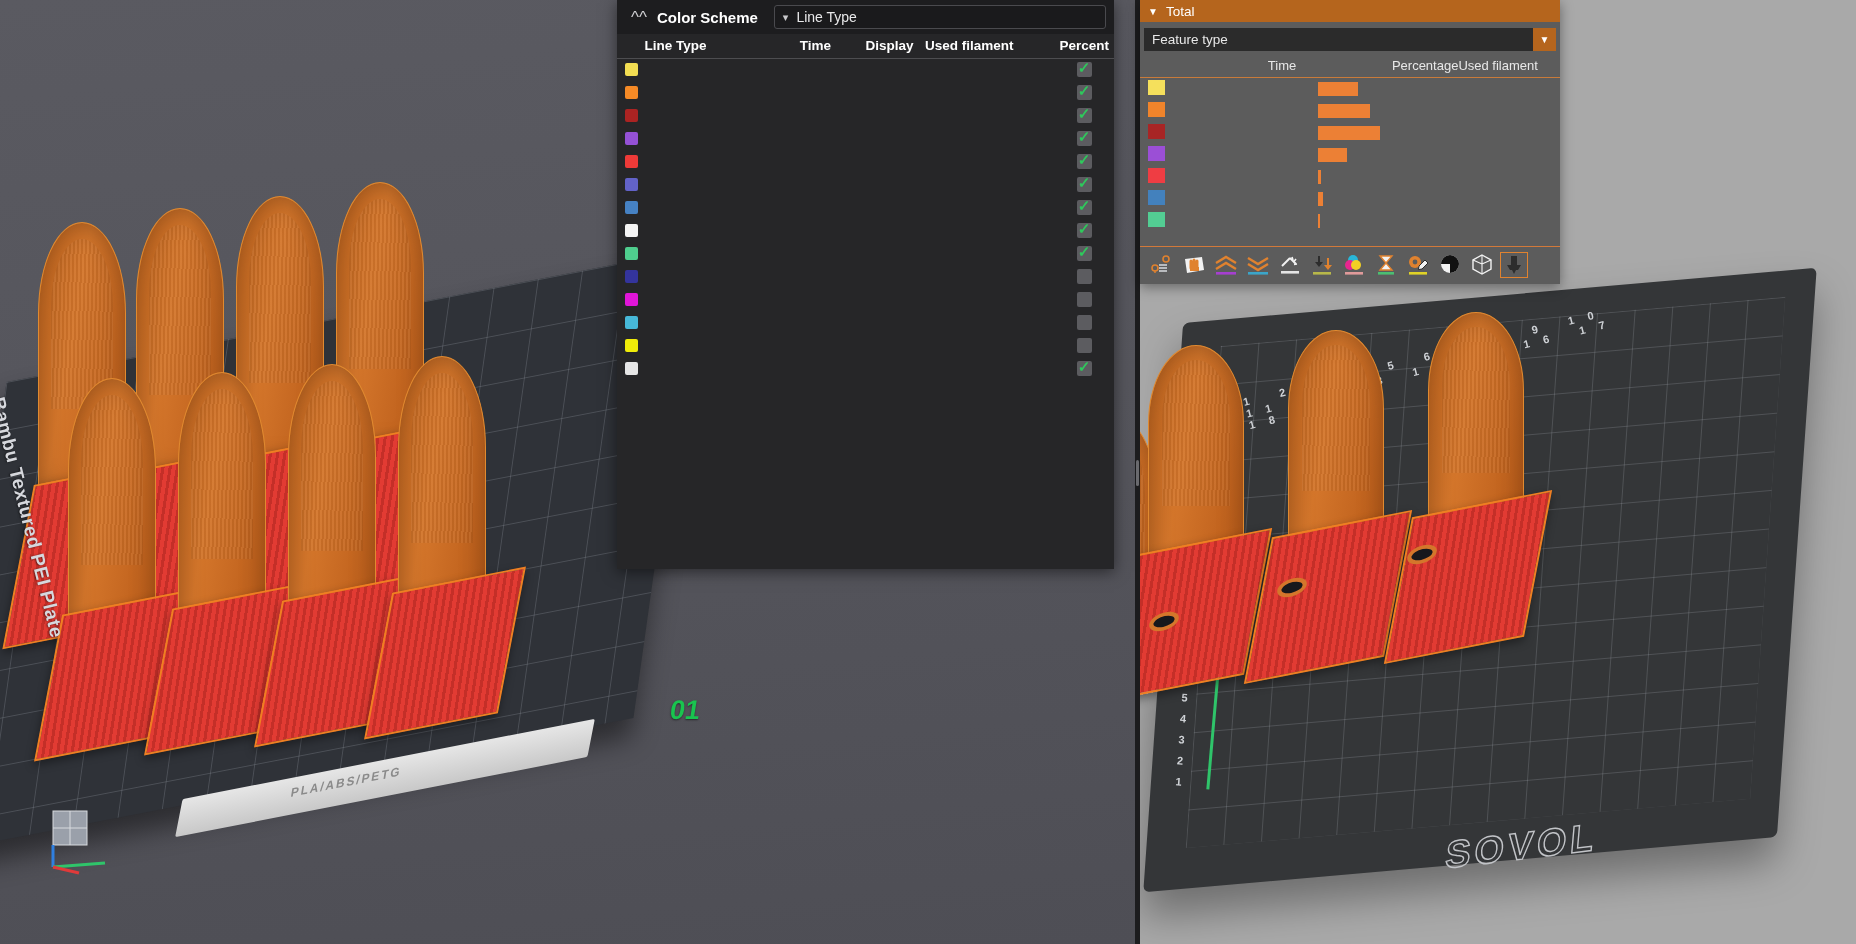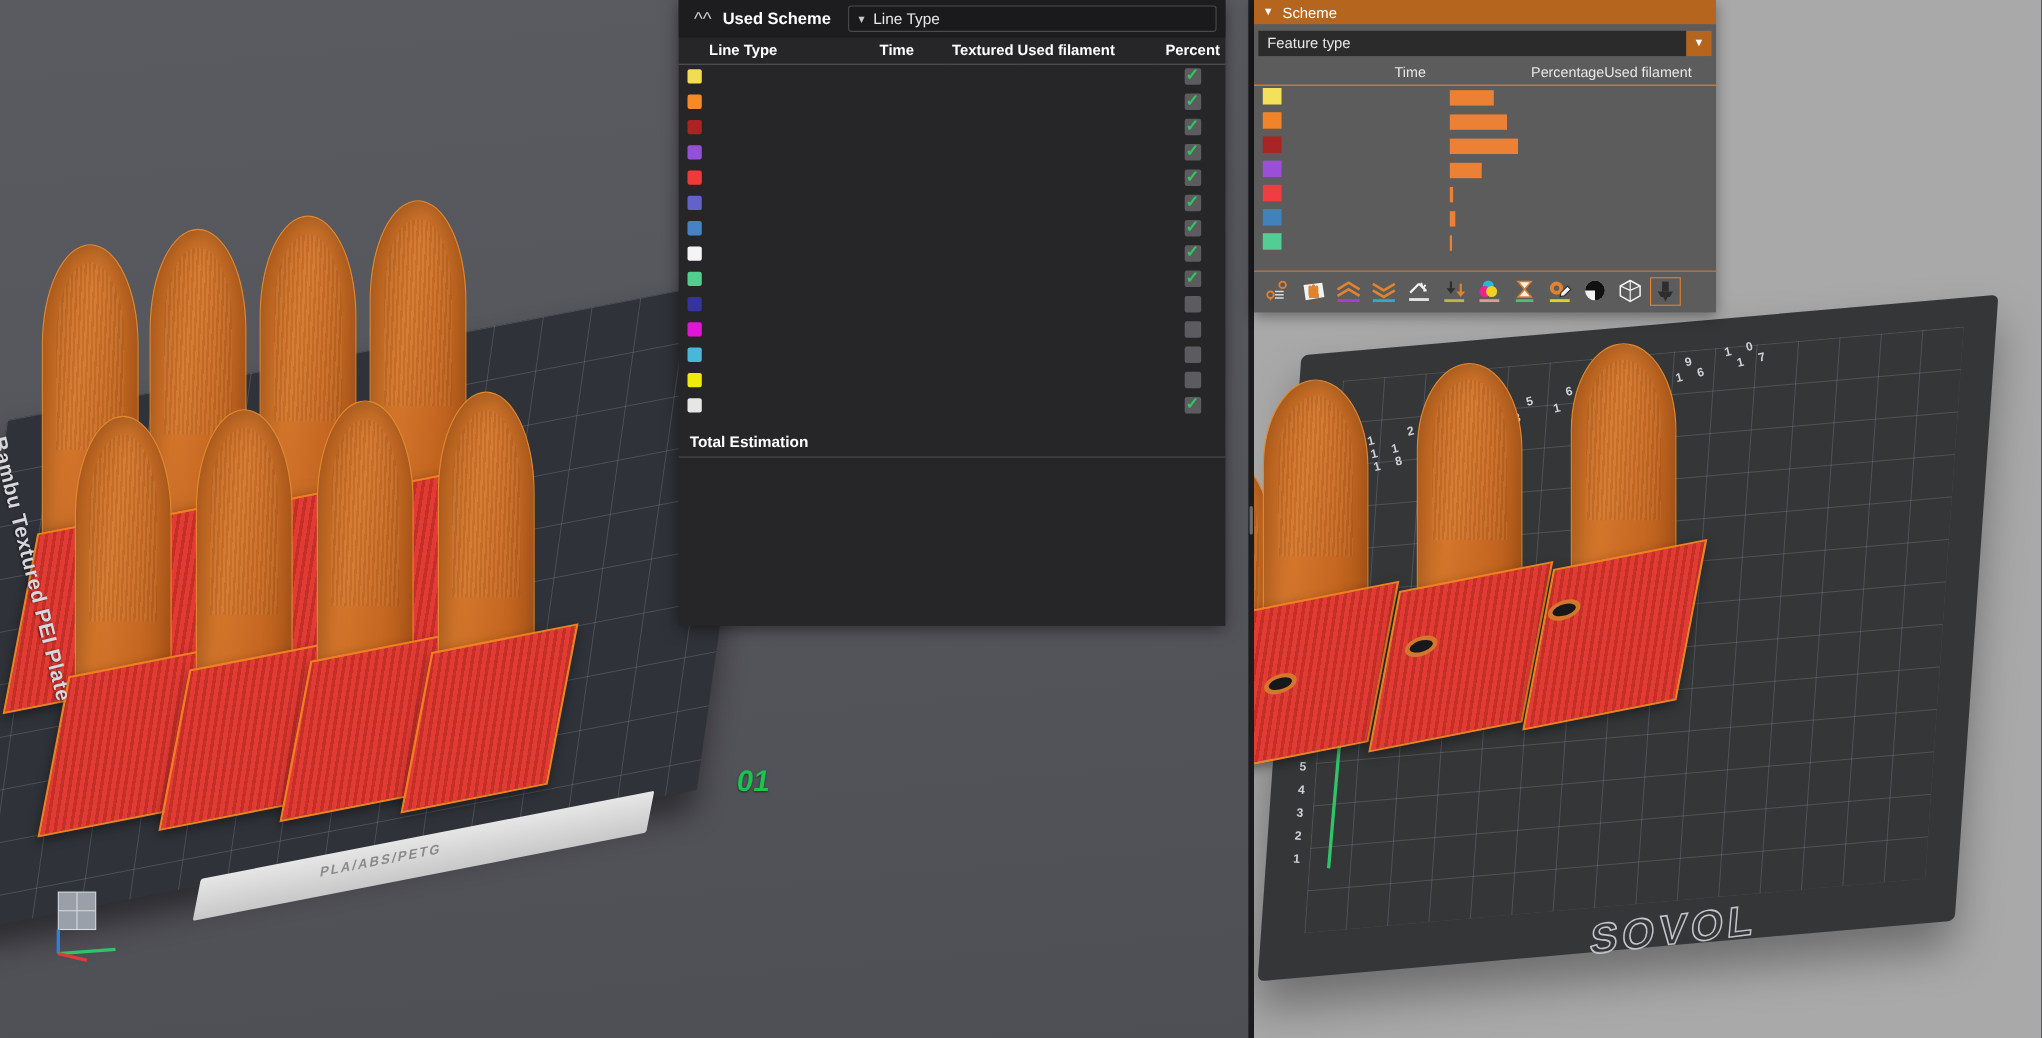--- a/index.html
+++ b/index.html
@@ -338,34 +338,34 @@
       <div class="m-hole" style="left:268px; top:545px;"></div>
     </div>
 
     <div style="position:absolute;left:130px;top:390px;width:470px;height:250px;pointer-events:none;"></div>
   </div>
   <div class="bed-brand">SOVOL</div>
 
   <div class="cs-panel">
     <div class="cs-header">
       <span class="cs-collapse">^^</span>
-      <span class="cs-title">Used Scheme</span>
+      <span class="cs-title">Color Scheme</span>
       <div class="cs-combo">
         <span class="caret">▾</span>
         <span>Line Type</span>
       </div>
     </div>
 
     <table class="cs-table">
       <thead>
         <tr>
           <th class="col-sw"></th>
           <th class="col-name">Line Type</th>
           <th class="col-time">Time</th>
-          <th class="col-pct">Textured</th>
+          <th class="col-pct">Display</th>
           <th class="col-len" colspan="2">Used filament</th>
           <th class="col-disp">Percent</th>
         </tr>
       </thead>
       <tbody id="cs-body">
           <tr>
             <td class="col-sw"><span class="swatch" style="background:#f2dd52"></span></td>
             <td class="col-name"></td>
             <td class="col-time"></td>
             <td class="col-pct"></td>
@@ -486,21 +486,20 @@
             <td class="col-name"></td>
             <td class="col-time"></td>
             <td class="col-pct"></td>
             <td class="col-len"></td>
             <td class="col-wt"></td>
             <td class="col-disp"><span class="chk on"></span></td>
           </tr>
         </tbody>
     </table>
 
-    <div class="cs-total-title">Total Estimation</div>
     <div id="cs-totals">
         <div class="cs-total-row">
           <span class="lbl"></span>
           <span class="v1"></span>
           <span class="v2"></span>
         </div>
         <div class="cs-total-row">
           <span class="lbl"></span>
           <span class="v1"></span>
           <span class="v2"></span>
@@ -524,21 +523,21 @@
           <span class="lbl"></span>
           <span class="v1"></span>
           <span class="v2"></span>
         </div>
       </div>
   </div>
 
   <div class="legend">
     <div class="lg-header">
       <span class="tri">▼</span>
-      <span>Scheme</span>
+      <span>Total</span>
     </div>
     <div class="lg-select-wrap">
       <div class="lg-select">
         <span>Feature type</span>
       </div>
       <div class="lg-select-btn">
         <span>▼</span>
       </div>
     </div>
 

